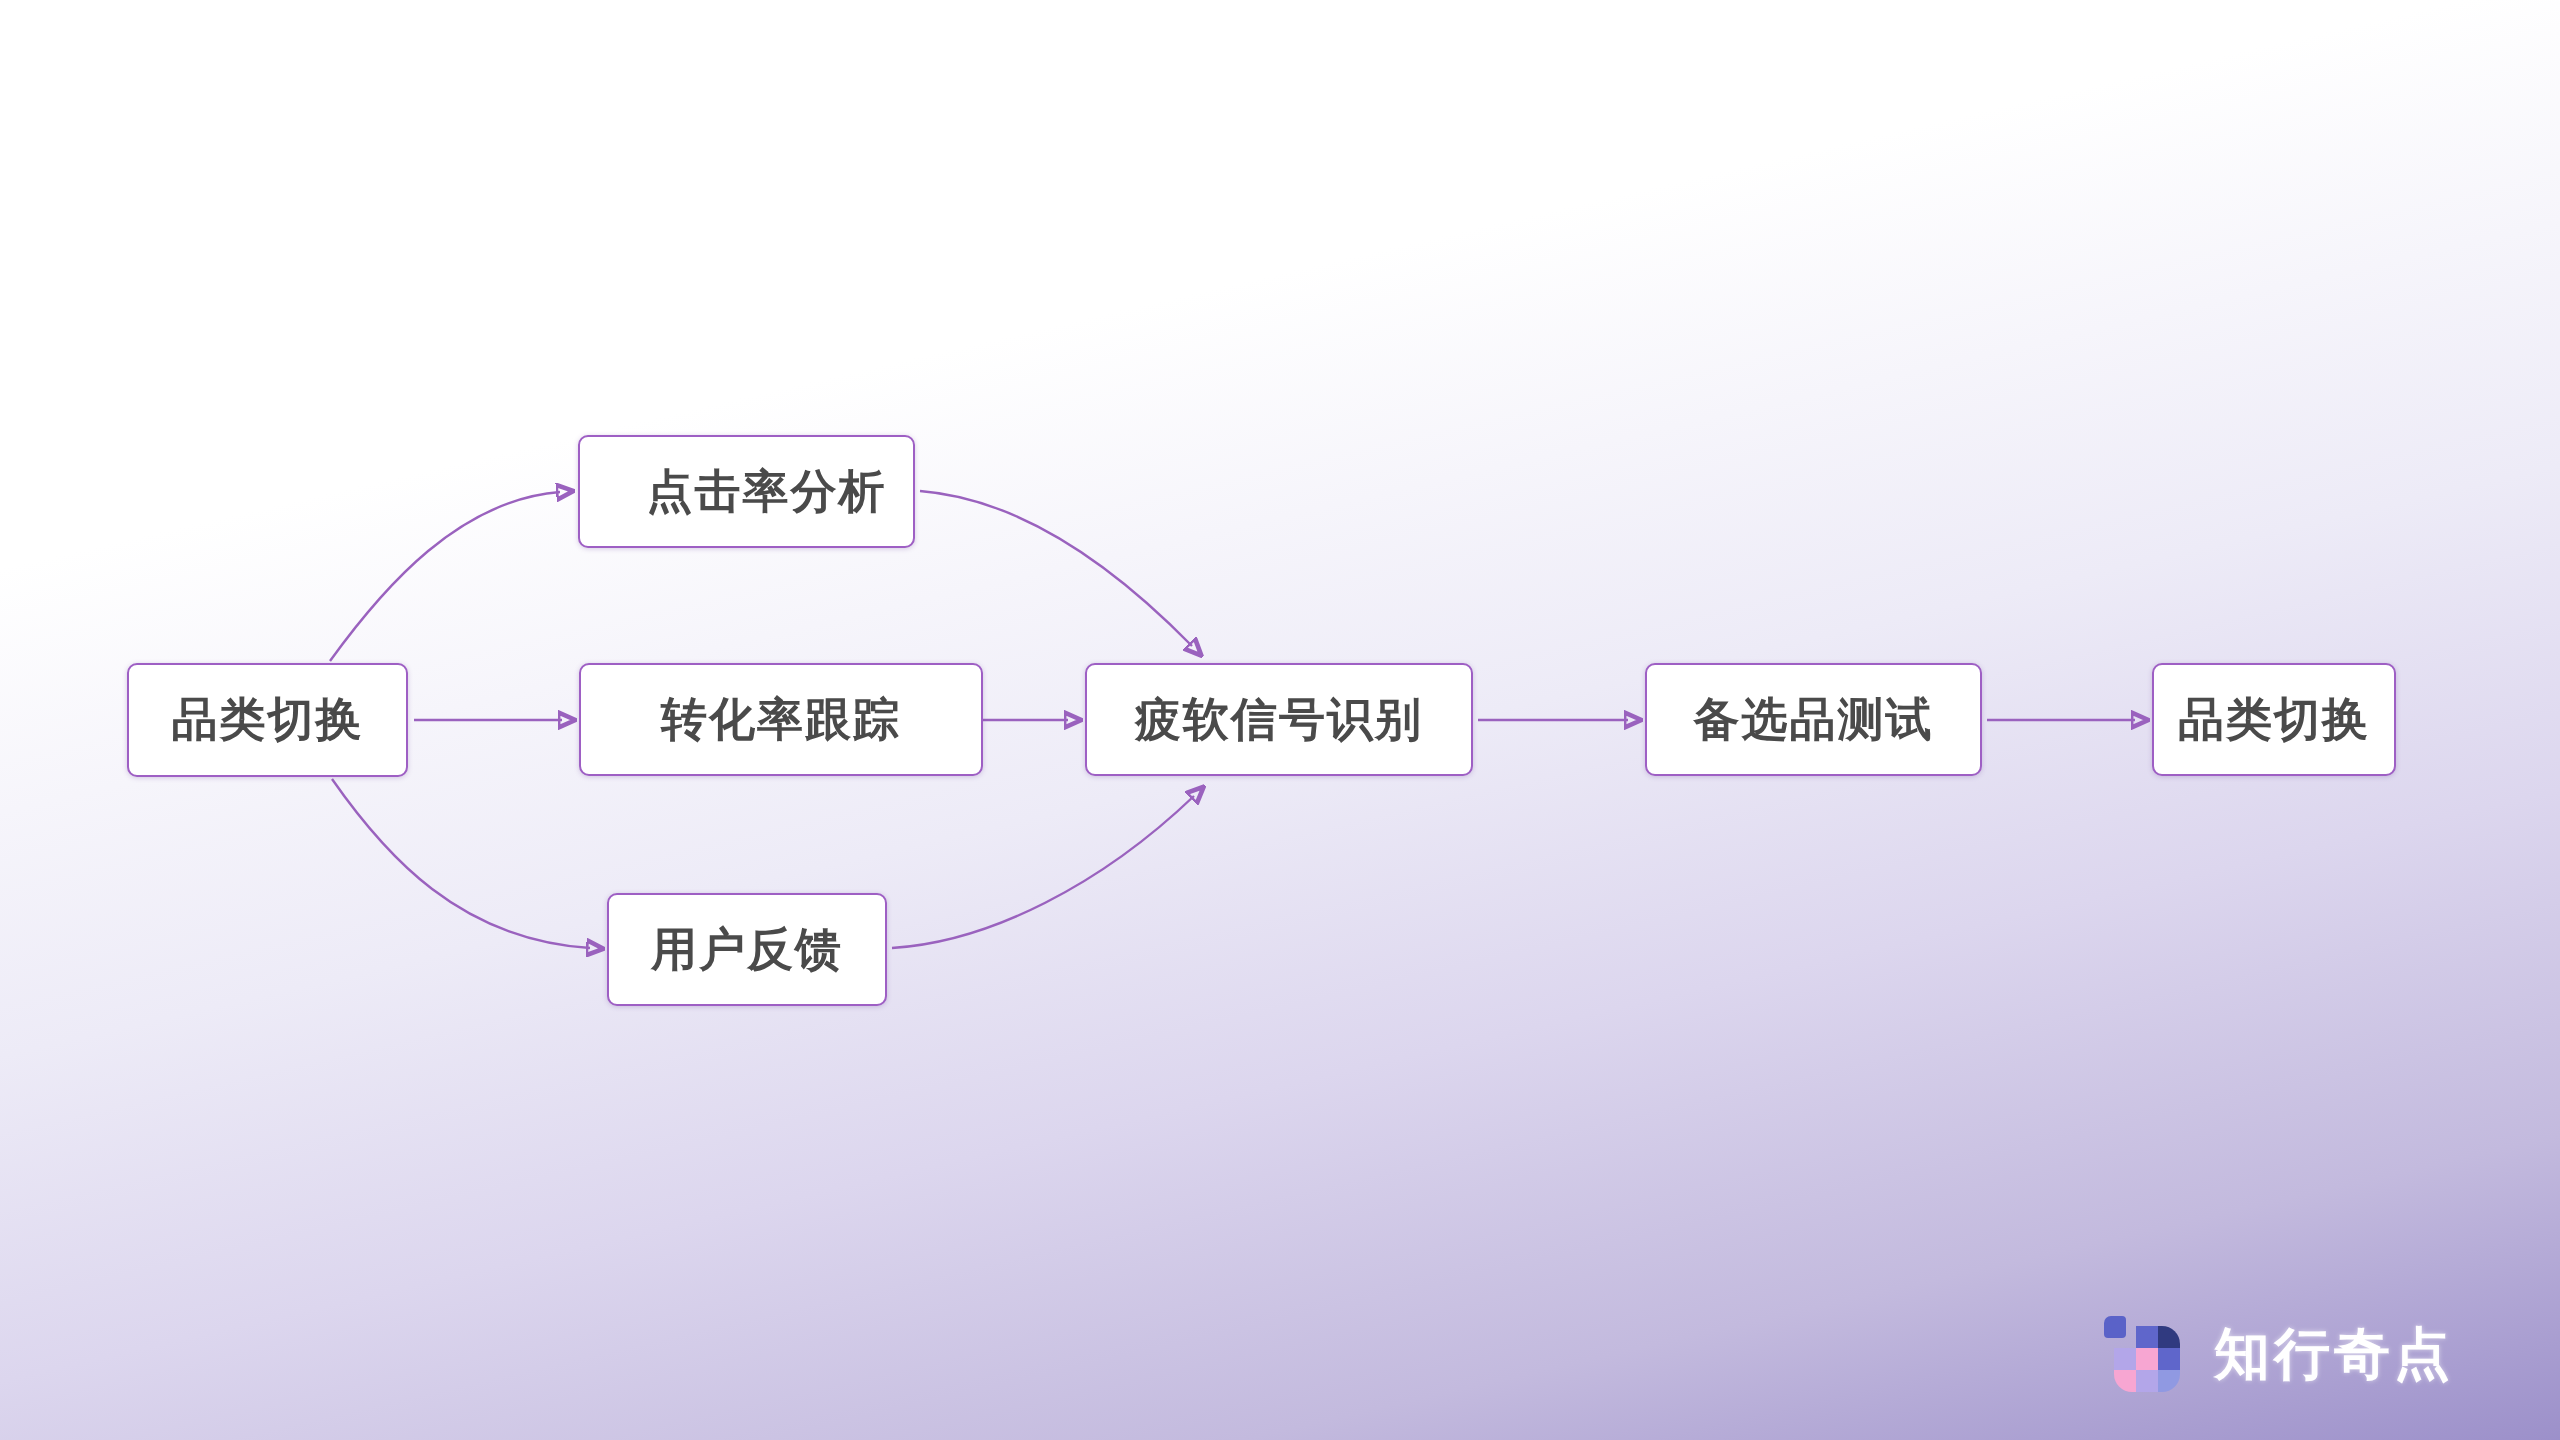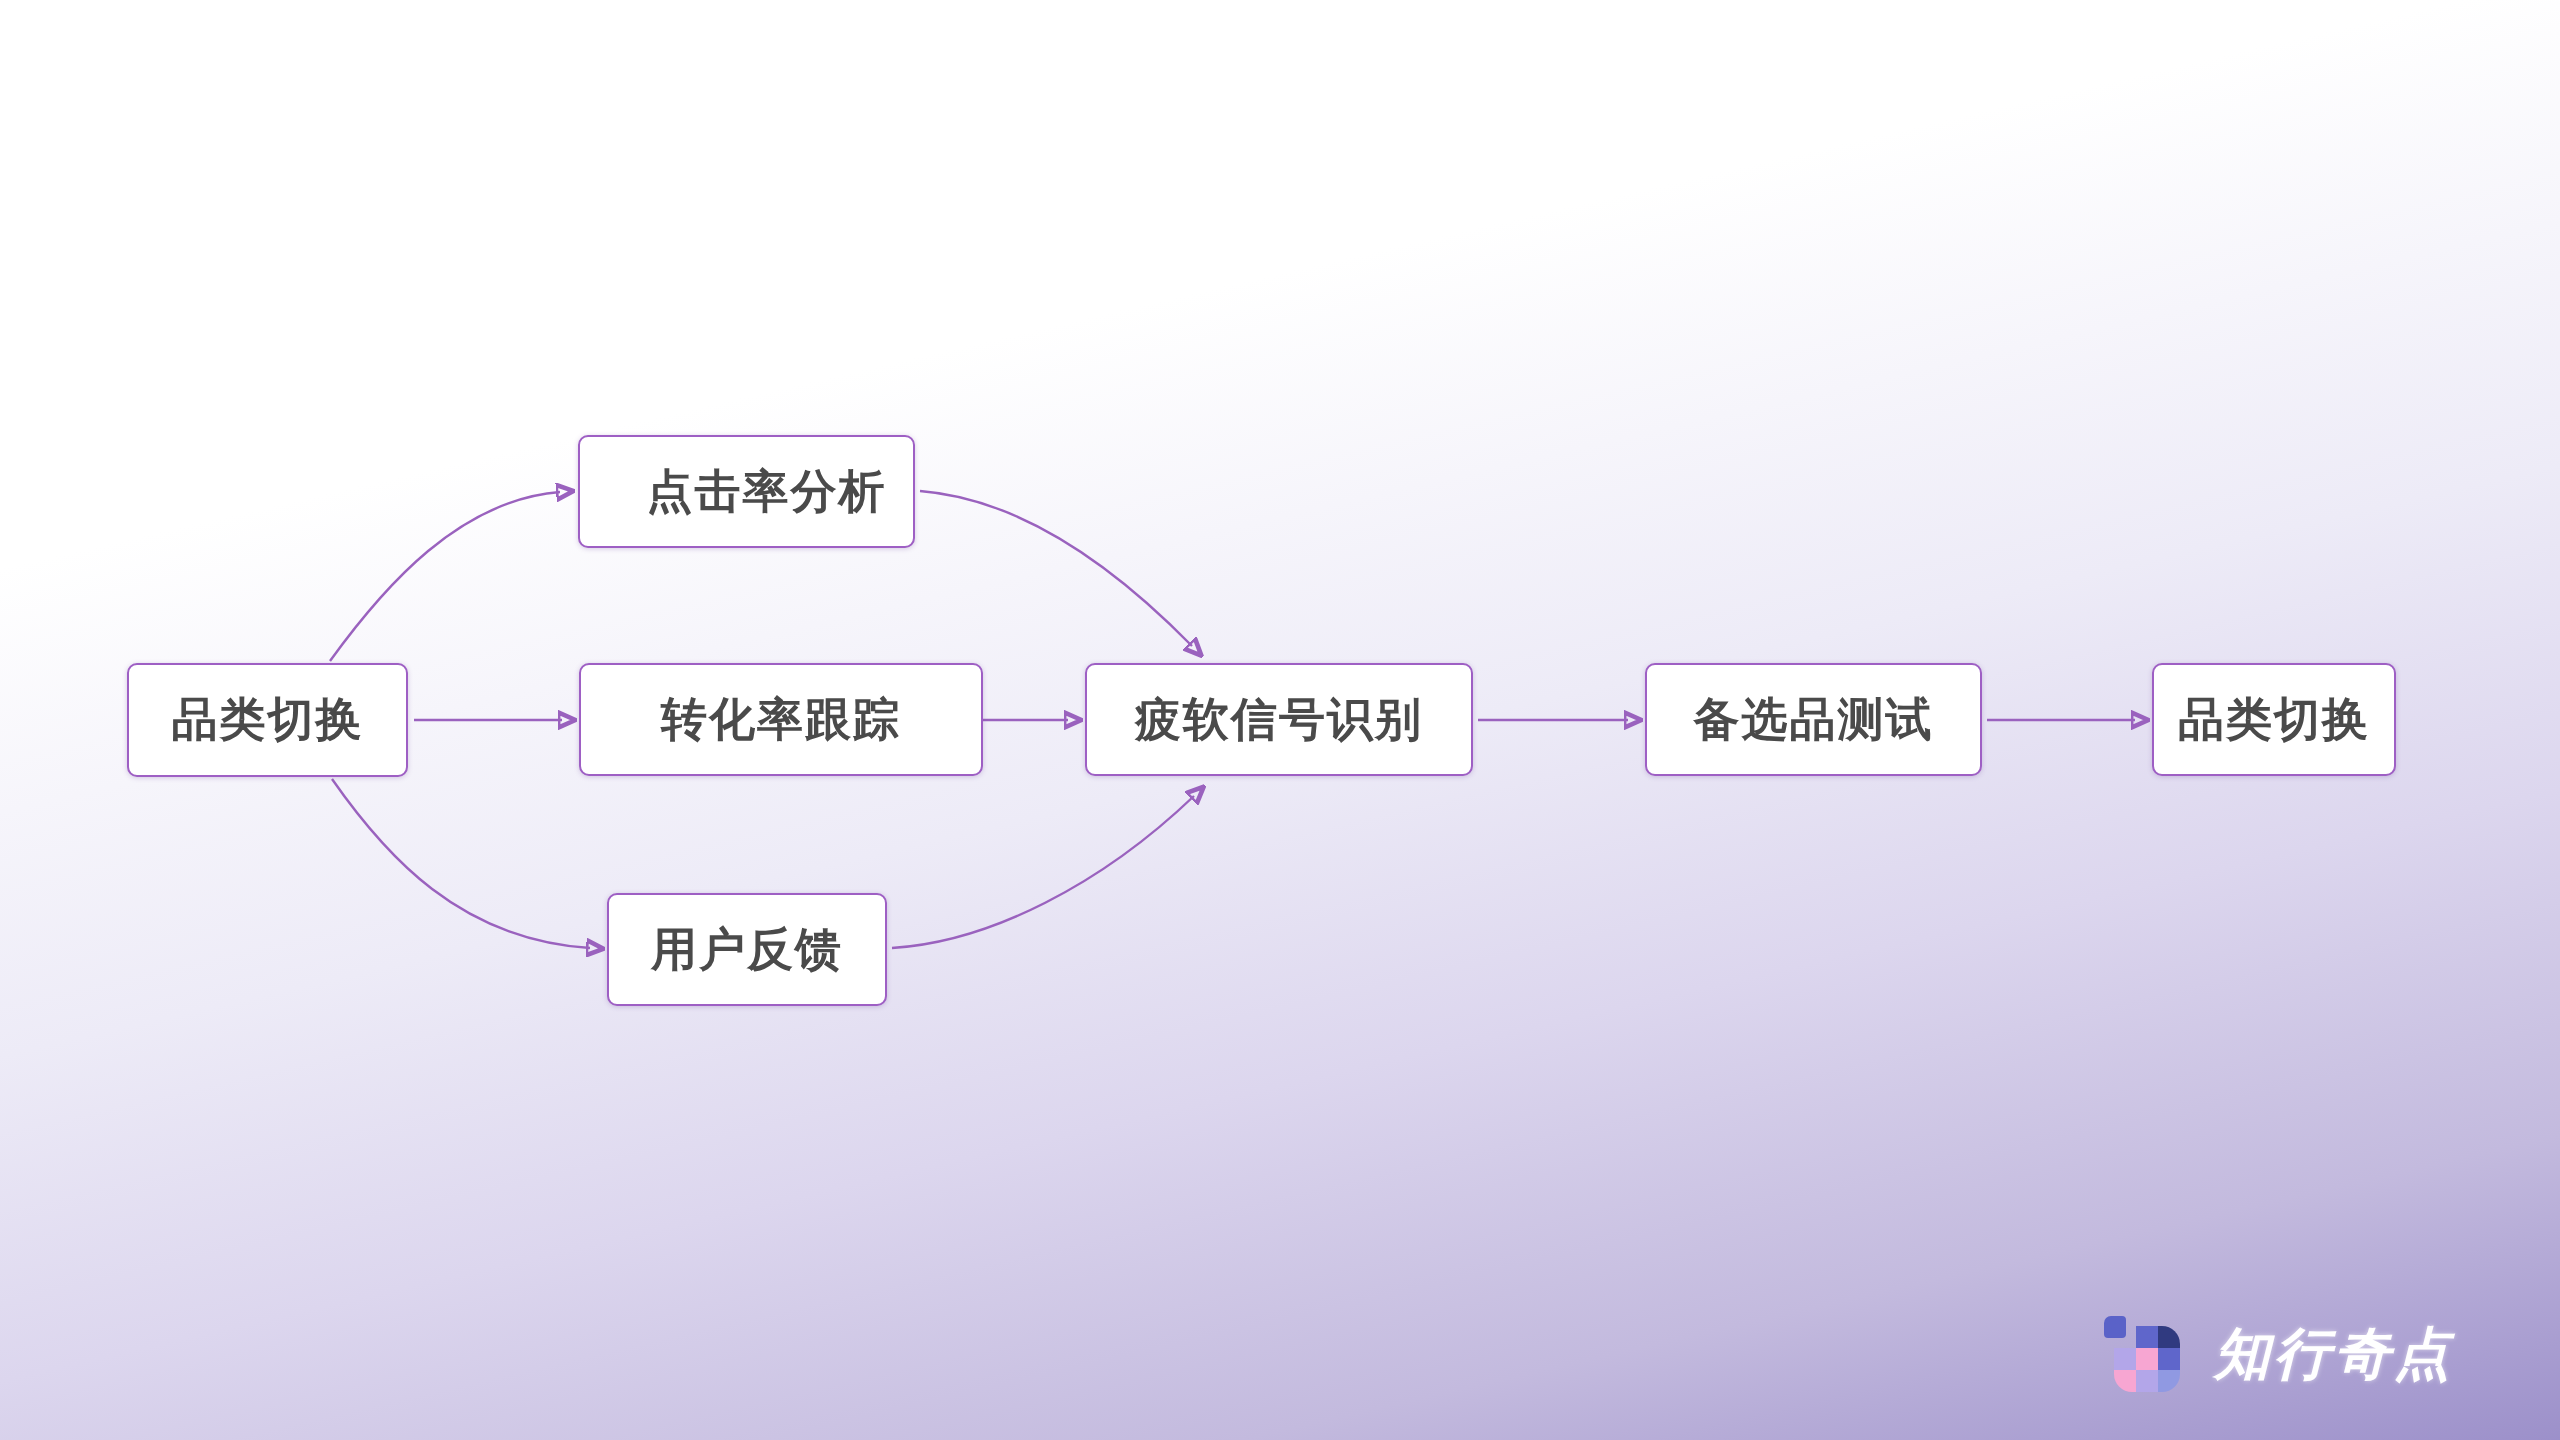--- a/index.html
+++ b/index.html
@@ -21,21 +21,21 @@
     background: #ffffff;
     border: 2.5px solid #9e5fc4;
     border-radius: 10px;
     box-shadow: 0 1px 5px rgba(130, 90, 170, 0.30);
     display: flex; align-items: center; justify-content: center;
     font-size: 46px; font-weight: 700; color: #4a4a4a;
     letter-spacing: 2px; white-space: nowrap;
   }
   .watermark {
     position: absolute; left: 2104px; top: 1316px;
-    display: flex; align-items: center; gap: 34px; font-style: italic;
+    display: flex; align-items: center; gap: 34px;
   }
   .logo-icon { position: relative; width: 76px; height: 76px; }
   .logo-sq-detached {
     position: absolute; left: 0; top: 0; width: 22px; height: 22px;
     background: #5a62c8; border-radius: 7px 4px 4px 4px;
   }
   .logo-grid {
     position: absolute; left: 10px; top: 10px; width: 66px; height: 66px;
     display: grid; grid-template-columns: 22px 22px 22px; grid-template-rows: 22px 22px 22px;
     border-radius: 2px 18px 18px 18px; overflow: hidden;

